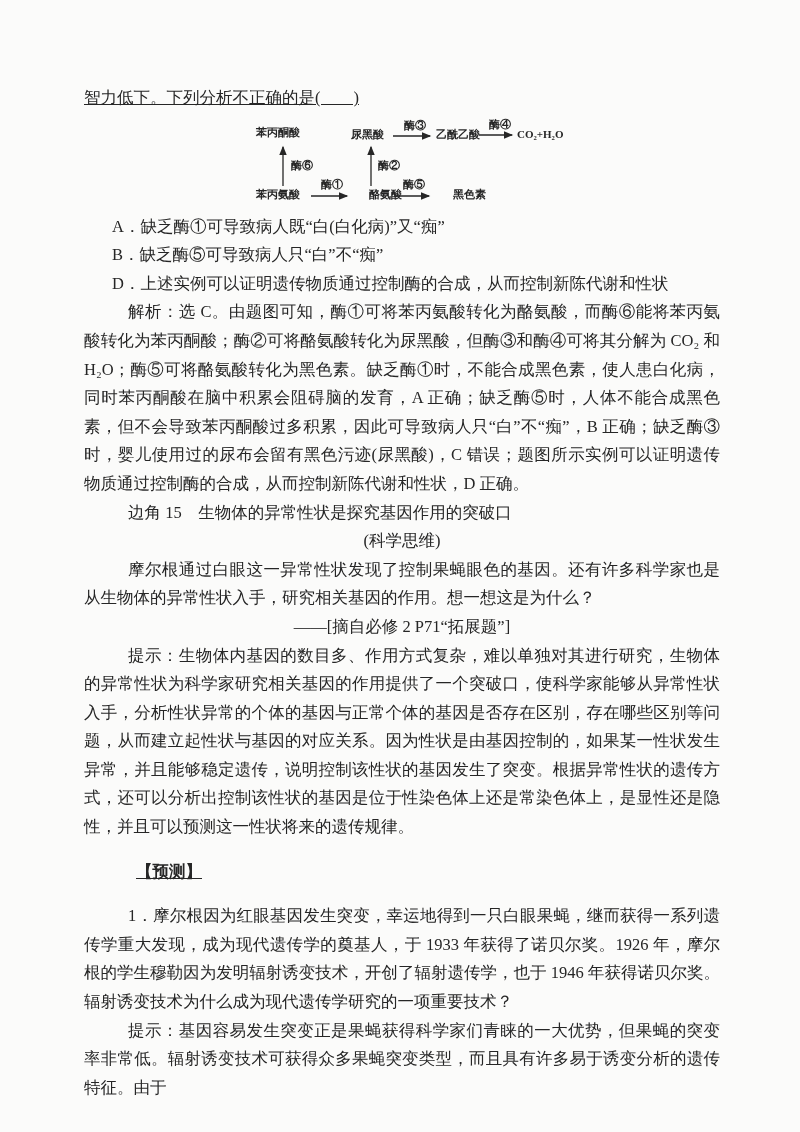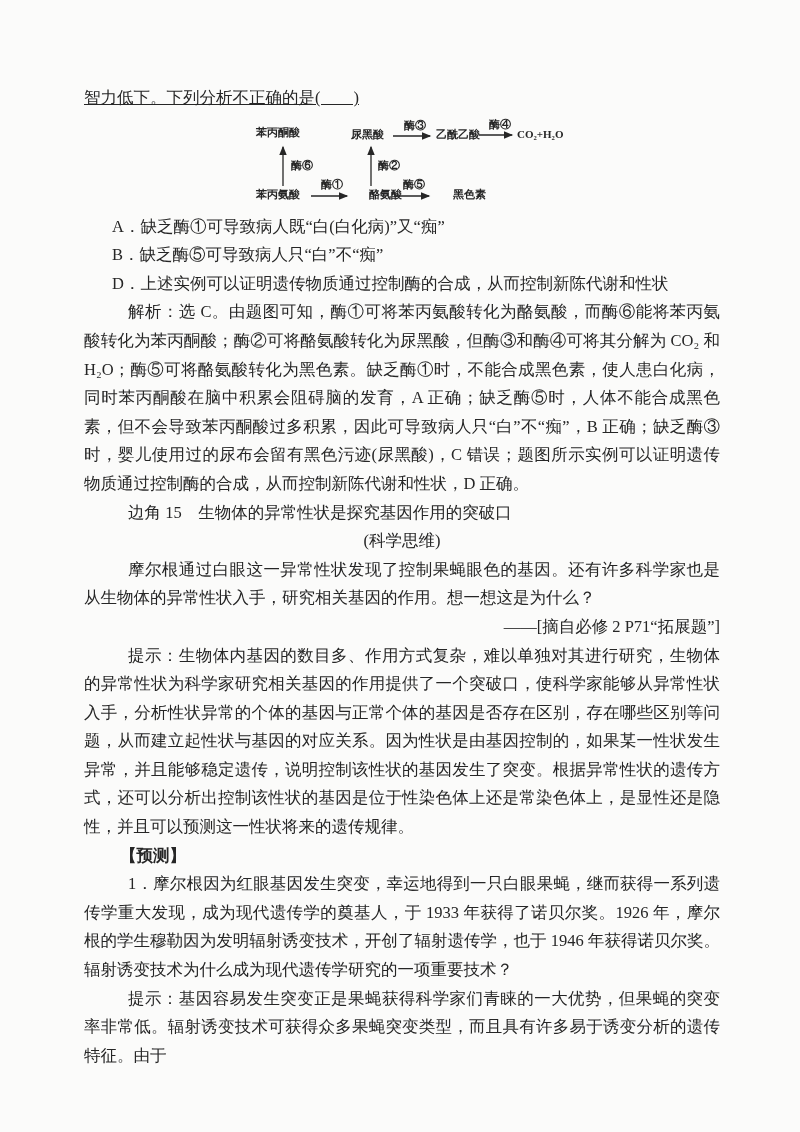--- a/index.html
+++ b/index.html
@@ -14,22 +14,22 @@
   }
   .content {
     position:absolute; left:84px; top:84px; width:636px;
     font-size:16.5px; line-height:28.6px;
     text-align:justify;
   }
   .para { margin:0; text-indent:44px; }
   .option-line { margin:0; text-indent:28px; text-align:left; }
   .heading-line { margin:0; text-indent:44px; text-align:left; }
   .subtitle-line { margin:0; text-indent:0; text-align:center; }
-  .source-line { margin:0; text-indent:0; text-align:right; }
-  .pred-header { margin:0; text-indent:36px; font-weight:bold; text-align:left; }
+  .source-line { margin:0; text-indent:0; text-align:center; }
+  .pred-header { margin:16px; text-indent:36px; font-weight:bold; text-align:left;text-decoration:underline; }
 
   
   .diagram {
     position:relative; height:96px; margin:2px 0 2px 0;
     font-size:11px; font-weight:bold; line-height:normal;
     text-align:left; text-indent:0;
   }
   .diagram svg { position:absolute; left:0; top:0; }
   .dnode { position:absolute; white-space:nowrap; }
   .n-phenylpyruvic { left:172px; top:10px; }

